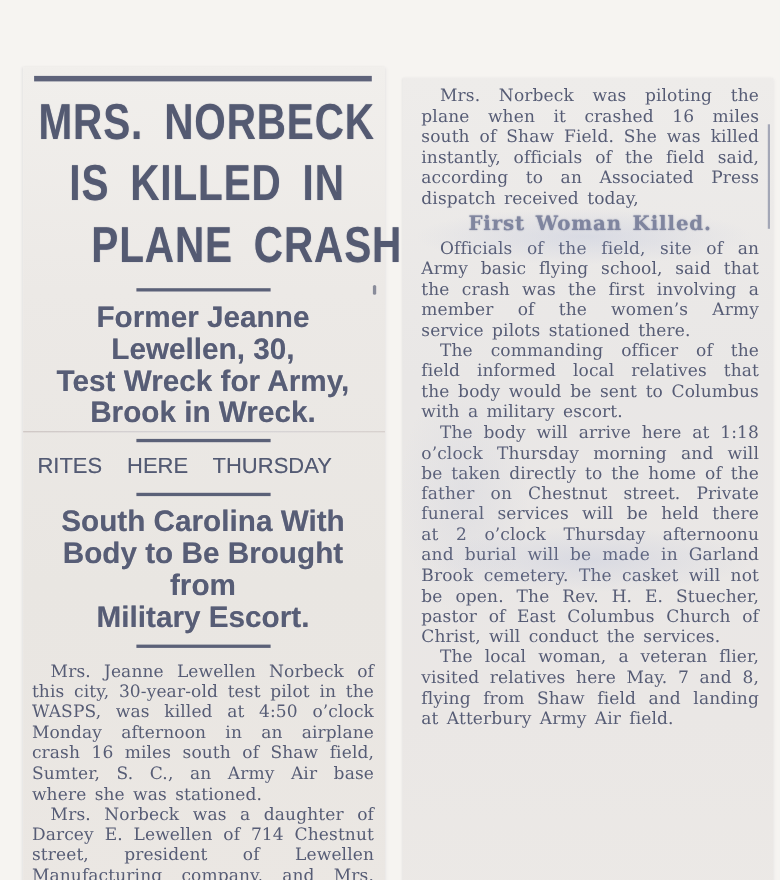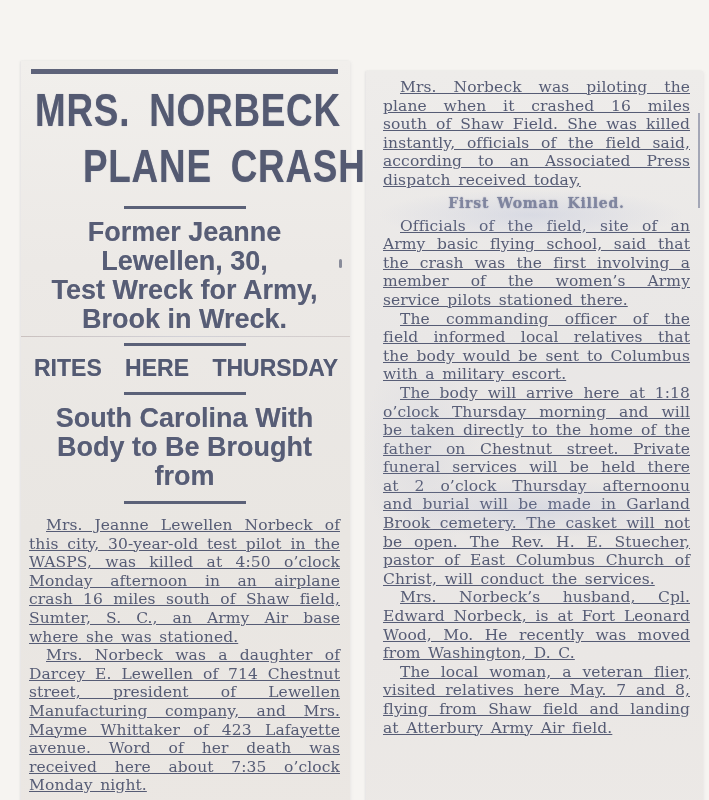--- a/index.html
+++ b/index.html
@@ -68,47 +68,47 @@
 
   .deck{
     text-align:center;
     font-weight:bold;
     font-size:27px;
     line-height:29px;
     color:#575d76;
     text-shadow:0 0 0.5px rgba(87,93,118,0.5);
   }
   .kicker{
-    font-weight:bold;
-    font-size:23px;
+    font-weight:normal;
+    font-size:20px;
     line-height:27px;
     color:#535a73;
     word-spacing:17px;
     padding-left:5px;
     white-space:nowrap;
     text-shadow:0 0 0.5px rgba(83,90,115,0.5);
   }
 
   
   .body-text{
     font-family:"DejaVu Serif","Liberation Serif",serif;
     font-size:15.5px;
     line-height:18.6px;
     color:#565c75;
     text-align:justify;
     word-spacing:2.5px;
     letter-spacing:0.1px;
   }
-  .body-text p{margin:0;text-indent:17px;text-decoration:underline;}
+  .body-text p{margin:0;text-indent:17px;}
   .clip-left .body-text{margin-top:8px;}
 
   .subhead-faded{
     text-align:center;
     font-weight:bold;
-    font-size:14px;
+    font-size:18px;
     line-height:21px;
     color:#6a7190;
     letter-spacing:0.8px;
     opacity:0.82;
     margin:3px 0 3px 0;
     text-shadow:0 0 1.4px rgba(106,113,144,0.95);
   }
 
   .column-rule{
     position:absolute;
@@ -125,20 +125,21 @@
 </style>
 </head>
 <body>
 
 <div class="sheet">
 
   <div class="clip clip-left">
 
     <div class="headline-block">
       <span class="hl-line hl-1"><span>MRS. NORBECK</span></span>
+      <span class="hl-line hl-2"><span>IS KILLED IN</span></span>
       <span class="hl-line hl-3"><span>PLANE CRASH</span></span>
     </div>
 
     <div class="rule-short"></div>
 
     <div class="deck">
       <div>Former Jeanne Lewellen, 30,</div>
       <div>Test Wreck for Army,</div>
       <div>Brook in Wreck.</div>
     </div>
@@ -146,20 +147,21 @@
     <div class="crease"></div>
     <div class="rule-short" style="margin-top:6px;"></div>
 
     <div class="kicker">RITES HERE THURSDAY</div>
 
     <div class="rule-short"></div>
 
     <div class="deck">
       <div>South Carolina With</div>
       <div>Body to Be Brought from</div>
+      <div>Military Escort.</div>
     </div>
 
     <div class="rule-short" style="margin-bottom:12px;"></div>
 
     <div class="body-text">
       <p>Mrs. Jeanne Lewellen Norbeck of this city, 30-year-old test pilot in the WASPS, was killed at 4:50 o’clock Monday afternoon in an airplane crash 16 miles south of Shaw field, Sumter, S. C., an Army Air base where she was stationed.</p>
       <p>Mrs. Norbeck was a daughter of Darcey E. Lewellen of 714 Chestnut street, president of Lewellen Manufacturing company, and Mrs. Mayme Whittaker of 423 Lafayette avenue. Word of her death was received here about 7:35 o’clock Monday night.</p>
     </div>
   </div>
 
@@ -171,18 +173,17 @@
     <div class="edge-mark"></div>
 
     <div class="body-text">
       <p>Mrs. Norbeck was piloting the plane when it crashed 16 miles south of Shaw Field. She was killed instantly, officials of the field said, according to an Associated Press dispatch received today,</p>
 
       <div class="subhead-faded">First Woman Killed.</div>
 
       <p>Officials of the field, site of an Army basic flying school, said that the crash was the first involving a member of the women’s Army service pilots stationed there.</p>
       <p>The commanding officer of the field informed local relatives that the body would be sent to Columbus with a military escort.</p>
       <p>The body will arrive here at 1:18 o’clock Thursday morning and will be taken directly to the home of the father on Chestnut street. Private funeral services will be held there at 2 o’clock Thursday afternoonu and burial will be made in Garland Brook cemetery. The casket will not be open. The Rev. H. E. Stuecher, pastor of East Columbus Church of Christ, will conduct the services.</p>
-      <p>Mrs. Norbeck’s husband, Cpl. Edward Norbeck, is at Fort Leonard Wood, Mo. He recently was moved from Washington, D. C.</p>
       <p>The local woman, a veteran flier, visited relatives here May. 7 and 8, flying from Shaw field and landing at Atterbury Army Air field.</p>
     </div>
   </div>
 
 </div>
 
 </body></html>

